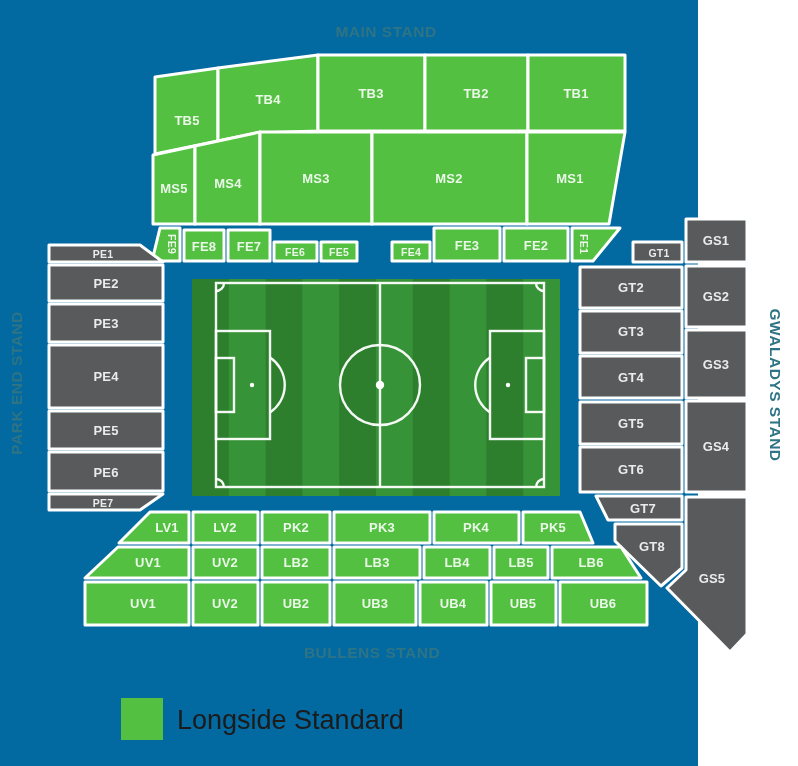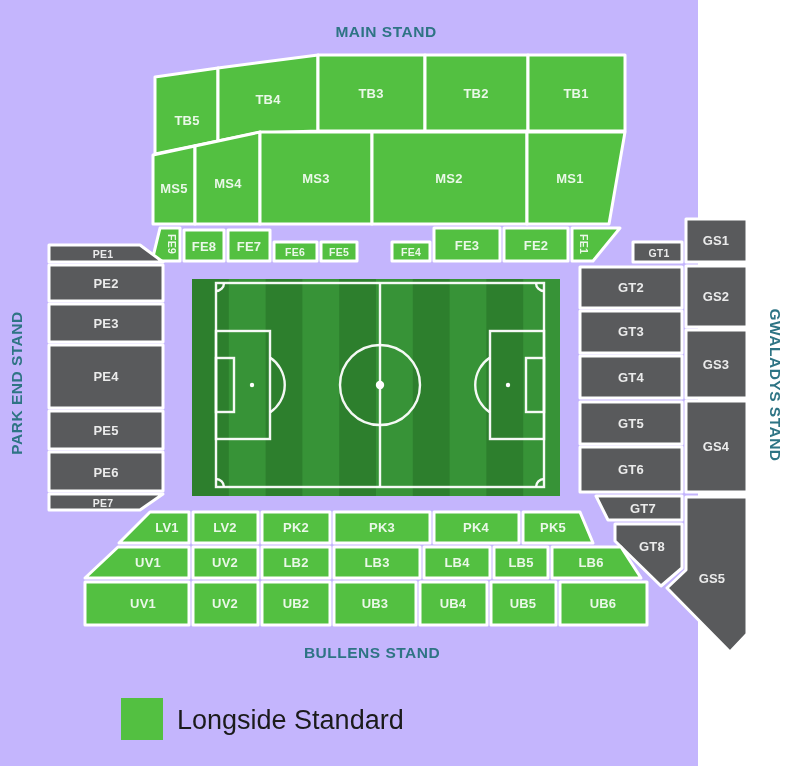--- a/index.html
+++ b/index.html
@@ -1,16 +1,16 @@
 <!DOCTYPE html>
 <html><head>
 <meta charset="utf-8">
 <style>
   html,body{margin:0;padding:0;background:#fff;}
-  .page{position:relative;width:698px;height:766px;background:#c4b5fd;font-family:"Liberation Sans",sans-serif;}
+  .page{position:relative;width:698px;height:766px;background:#0369a1;font-family:"Liberation Sans",sans-serif;}
   svg{display:block;}
   .g{fill:#53c041;stroke:#ffffff;stroke-width:3;stroke-linejoin:round;}
   .u{fill:#595a5c;stroke:#ffffff;stroke-width:3;stroke-linejoin:round;}
   .lb{font-family:"Liberation Sans",sans-serif;font-weight:700;font-size:13px;fill:#ffffff;fill-opacity:.88;text-anchor:middle;letter-spacing:.2px;}
   .sm{font-size:10.5px;}
   .ttl{font-family:"Liberation Sans",sans-serif;font-weight:700;font-size:15.5px;fill:#2e7484;text-anchor:middle;letter-spacing:.5px;}
   .pl{fill:none;stroke:#ffffff;stroke-width:2.4;stroke-opacity:.95;}
   .lgt{font-family:"Liberation Sans",sans-serif;font-weight:400;font-size:27px;fill:#1b1b1b;}
 </style>
 </head>

